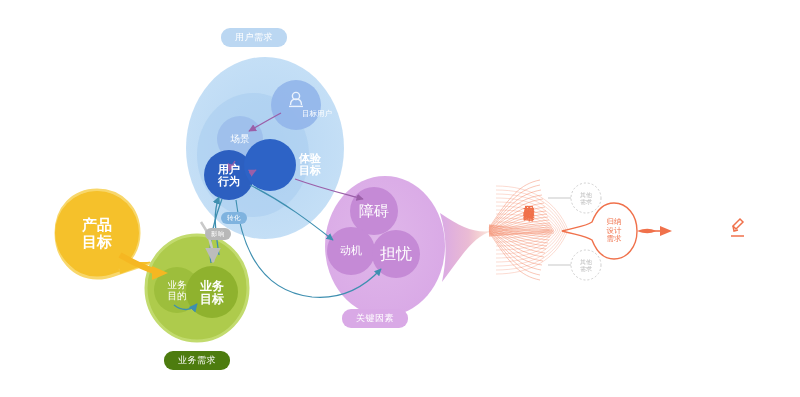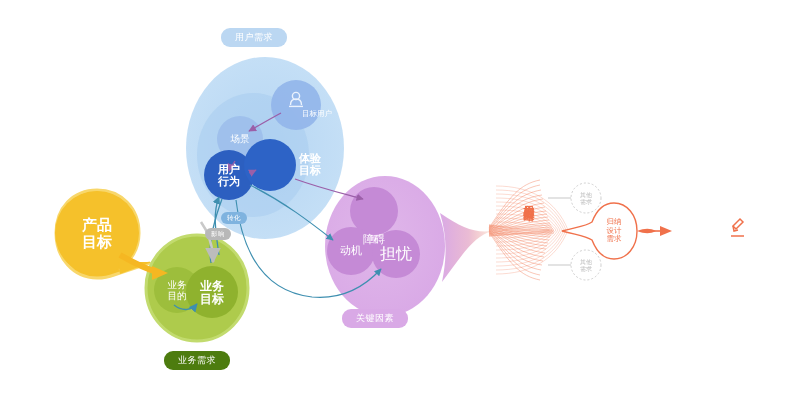--- a/index.html
+++ b/index.html
@@ -223,21 +223,21 @@
   <div class="lbl" style="left:210px;top:162px;width:38px;height:28px;color:#fff;font-size:11px;font-weight:bold;text-align:right;">用户
 行为</div>
   <div class="lbl" style="left:251px;top:151px;width:38px;height:28px;color:#fff;font-size:11px;font-weight:bold;margin-left:40px;">体验
 目标</div>
 
   <div class="badge" style="left:192px;top:212px;width:26px;height:12px;background:#7FB3DF;color:#fff;
               font-size:6.5px;border-radius:6px;margin-left:29px;">转化</div>
   <div class="badge" style="left:205px;top:228px;width:26px;height:12px;background:#B8B8B8;color:#fff;
               font-size:6.5px;border-radius:6px;">影响</div>
 
-  <div class="lbl" style="left:357px;top:203px;width:34px;height:16px;color:#fff;font-size:11px;margin-top:29px;">障碍</div>
+  <div class="lbl" style="left:357px;top:203px;width:34px;height:16px;color:#fff;font-size:15px;">障碍</div>
   <div class="lbl" style="left:334px;top:243px;width:34px;height:16px;color:#fff;font-size:11px;">动机</div>
   <div class="lbl" style="left:379px;top:246px;width:34px;height:16px;color:#fff;font-size:16px;">担忧</div>
 
   <div style="position:absolute;left:521px;top:196px;width:14px;color:#F0714B;
               font-size:11px;font-weight:bold;line-height:13px;text-align:center;
               writing-mode:vertical-rl;text-orientation:upright;letter-spacing:1px;">构思应对策略</div>
 
   <div class="lbl" style="left:571px;top:190px;width:30px;height:17px;color:#B9B9B9;font-size:6px;">其他
 需求</div>
   <div class="lbl" style="left:571px;top:257px;width:30px;height:17px;color:#B9B9B9;font-size:6px;">其他

